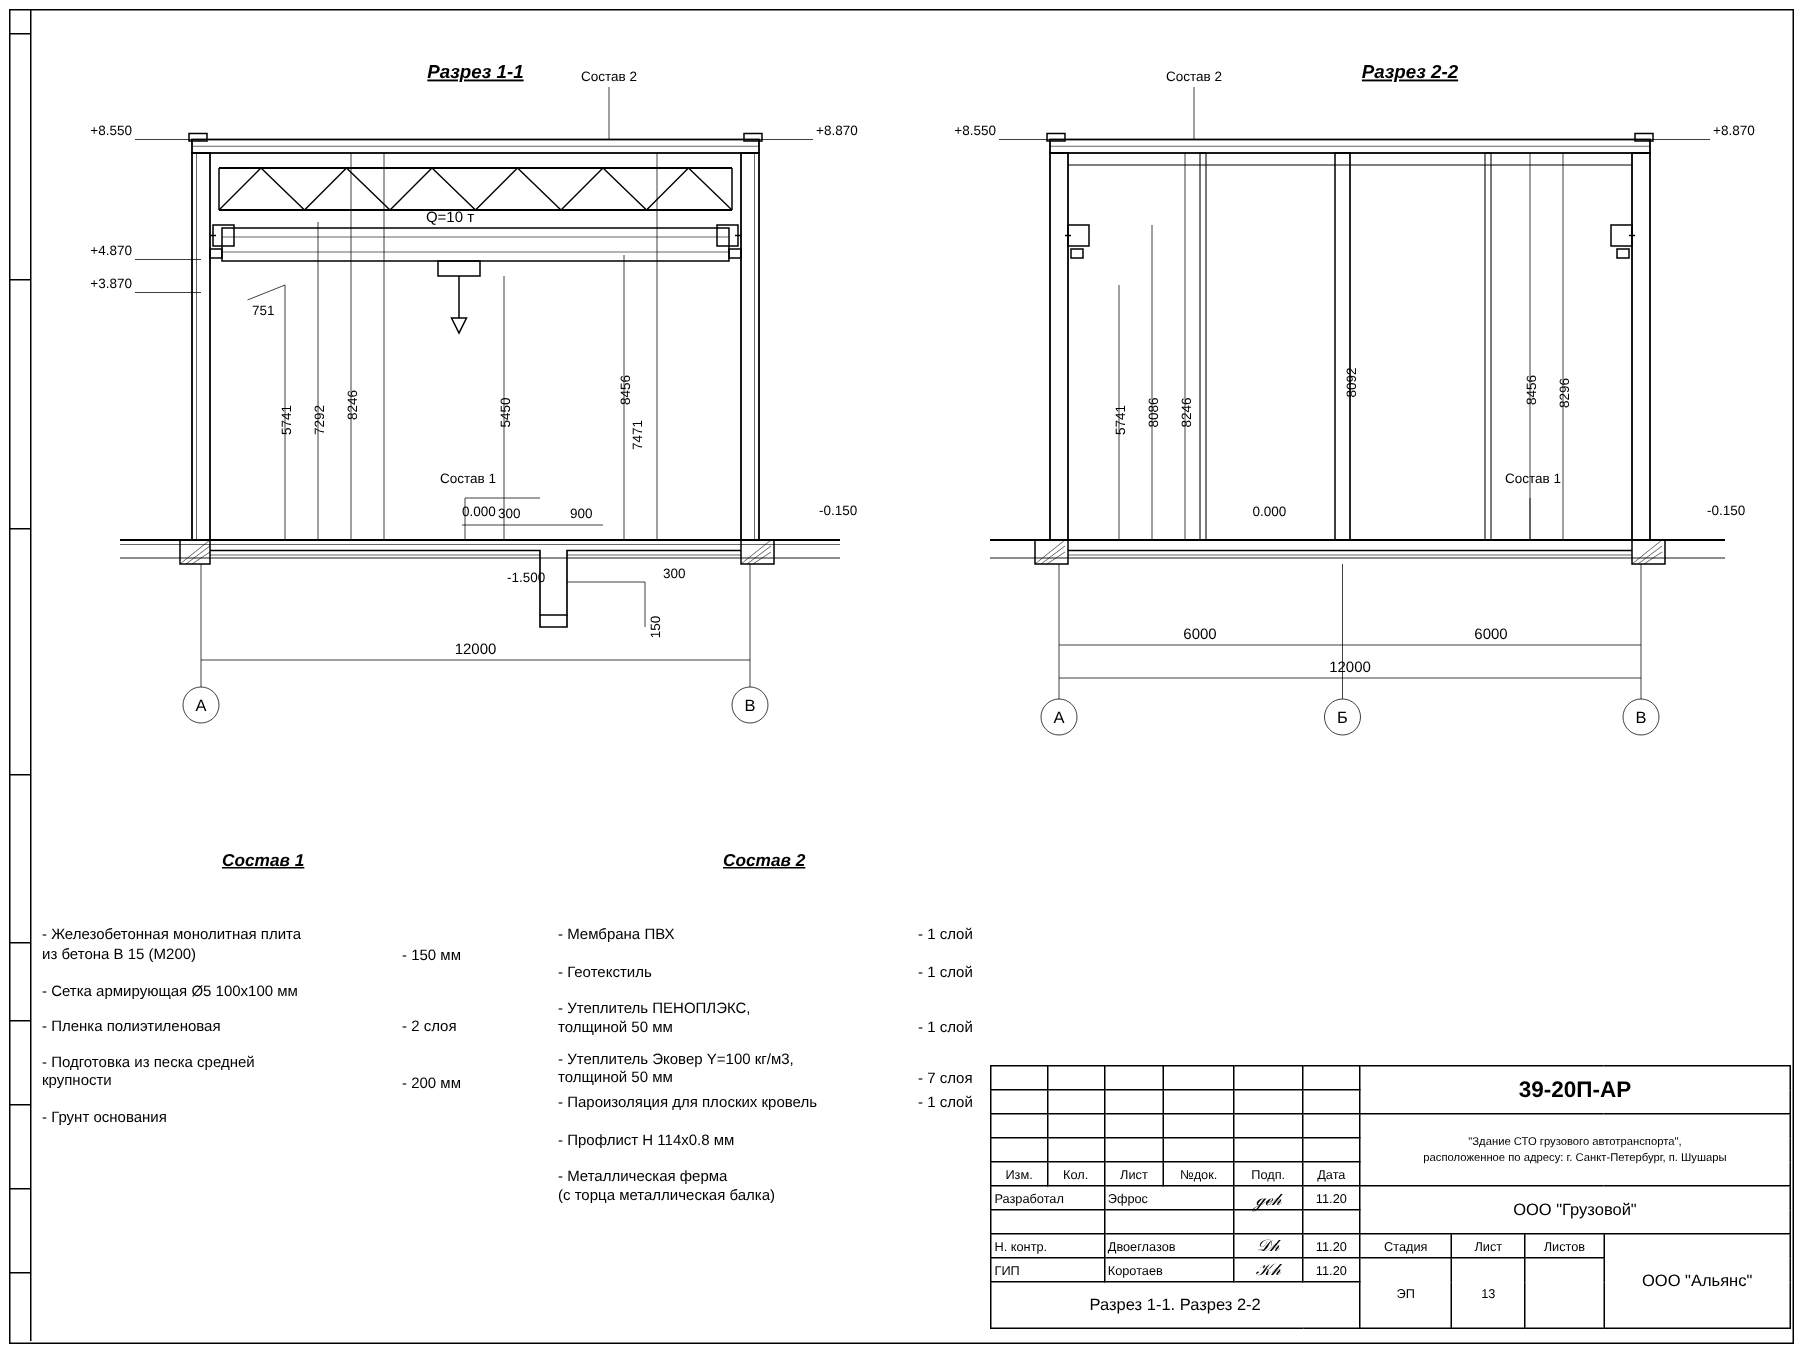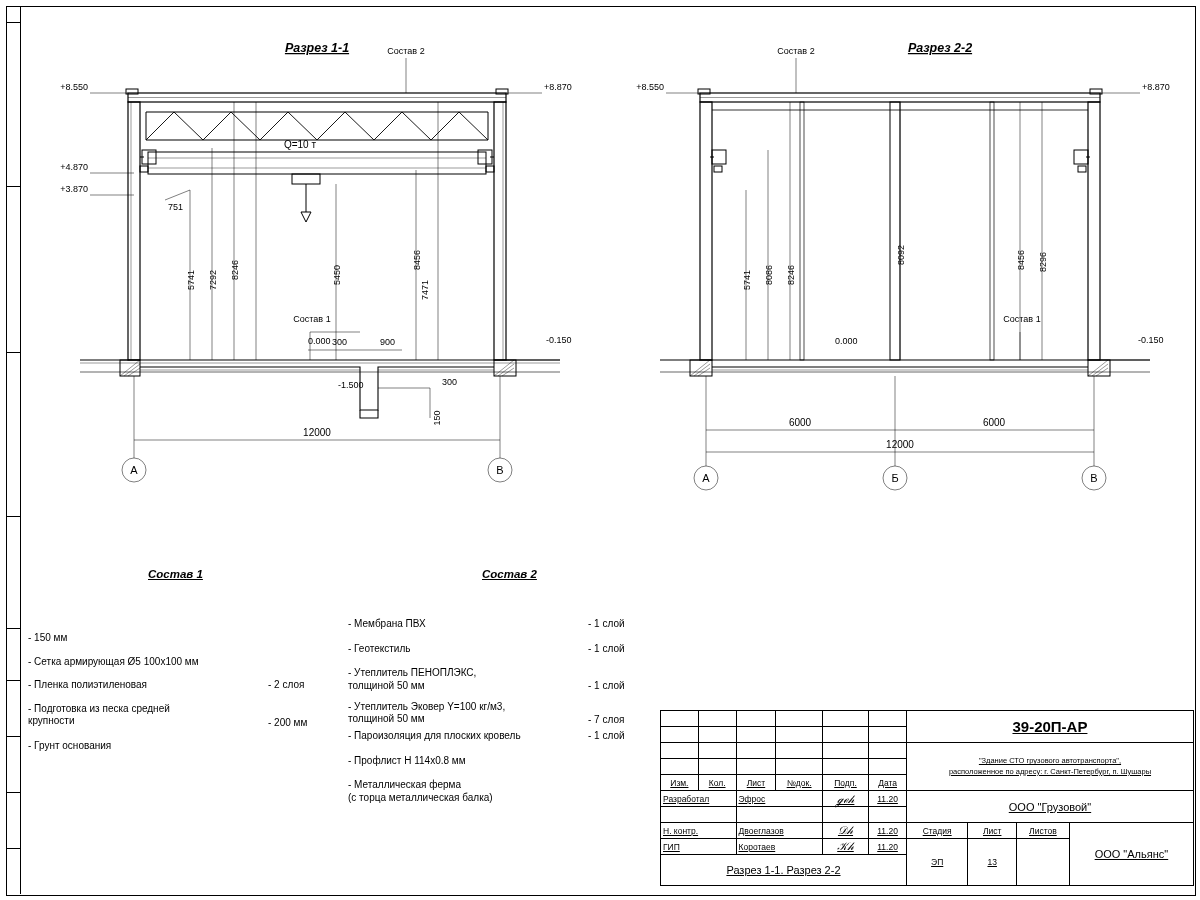--- a/index.html
+++ b/index.html
@@ -3,21 +3,21 @@
 <meta charset="utf-8">
 <style>
   html,body{margin:0;padding:0;background:#ffffff;}
   body{width:1200px;height:900px;overflow:hidden;font-family:"Liberation Sans",sans-serif;color:#000;}
   .sheet{position:relative;width:1200px;height:900px;}
   .frame{position:absolute;left:6px;top:6px;width:1188px;height:888px;border:1.5px solid #000;}
   .lmargin{position:absolute;left:6px;top:6px;width:14px;height:888px;border-right:1px solid #000;}
   .lmark{position:absolute;left:6px;width:14px;height:1px;background:#000;}
   svg{position:absolute;left:0;top:0;overflow:visible;}
   text{font-family:"Liberation Sans",sans-serif;}
-  .ttl{position:absolute;border-collapse:collapse;font-size:8.5px;text-decoration:underline;}
+  .ttl{position:absolute;border-collapse:collapse;font-size:8.5px;}
   .ttl td{border:1px solid #000;padding:0 2px;height:15px;vertical-align:middle;}
   .ttl td.c{text-align:center;}
   .secTitle{font-style:italic;font-weight:bold;font-size:12.5px;text-decoration:underline;text-align:center;}
   .compTitle{font-style:italic;font-weight:bold;font-size:11.5px;text-decoration:underline;}
   .list{position:absolute;font-size:10px;line-height:1.25;}
   .list .row{display:flex;margin-bottom:11px;}
   .list .row .t{width:240px;}
   .list .row .v{width:90px;}
   .sign{font-family:"Liberation Serif",serif;font-style:italic;font-size:11px;}
 </style>
@@ -229,41 +229,42 @@
       <text x="245" y="442" text-anchor="middle" font-size="11">Б</text>
       <text x="444" y="442" text-anchor="middle" font-size="11">В</text>
     </g>
   </svg>
 
   <div class="compTitle" style="position:absolute;left:148px;top:568px">Состав 1</div>
   <div class="compTitle" style="position:absolute;left:482px;top:568px">Состав 2</div>
 
   <div class="list" style="left:28px;top:618px">
     <div class="row">
+      <div class="t"><span>- Железобетонная  монолитная плита</span><br><span>из бетона В 15 (М200)</span></div>
       <div class="v" style="padding-top:14px"><span>- 150 мм</span></div>
     </div>
     <div class="row">
       <div class="t"><span>- Сетка армирующая Ø5 100х100 мм</span></div>
       <div class="v"><span></span></div>
     </div>
     <div class="row">
       <div class="t"><span>- Пленка полиэтиленовая</span></div>
       <div class="v"><span>- 2 слоя</span></div>
     </div>
     <div class="row">
       <div class="t"><span>- Подготовка из песка средней</span><br><span>крупности</span></div>
       <div class="v" style="padding-top:14px"><span>- 200 мм</span></div>
     </div>
     <div class="row">
       <div class="t"><span>- Грунт основания</span></div>
       <div class="v"><span></span></div>
     </div>
   </div>
 
-  <div class="list" style="left:348px;top:618px">
+  <div class="list" style="left:372px;top:618px">
     <div class="row" style="margin-bottom:12px">
       <div class="t" style="width:240px"><span>- Мембрана ПВХ</span></div>
       <div class="v"><span>- 1 слой</span></div>
     </div>
     <div class="row" style="margin-bottom:12px">
       <div class="t" style="width:240px"><span>- Геотекстиль</span></div>
       <div class="v"><span>- 1 слой</span></div>
     </div>
     <div class="row" style="margin-bottom:8px">
       <div class="t" style="width:240px"><span>- Утеплитель ПЕНОПЛЭКС,</span><br><span>толщиной 50 мм</span></div>

